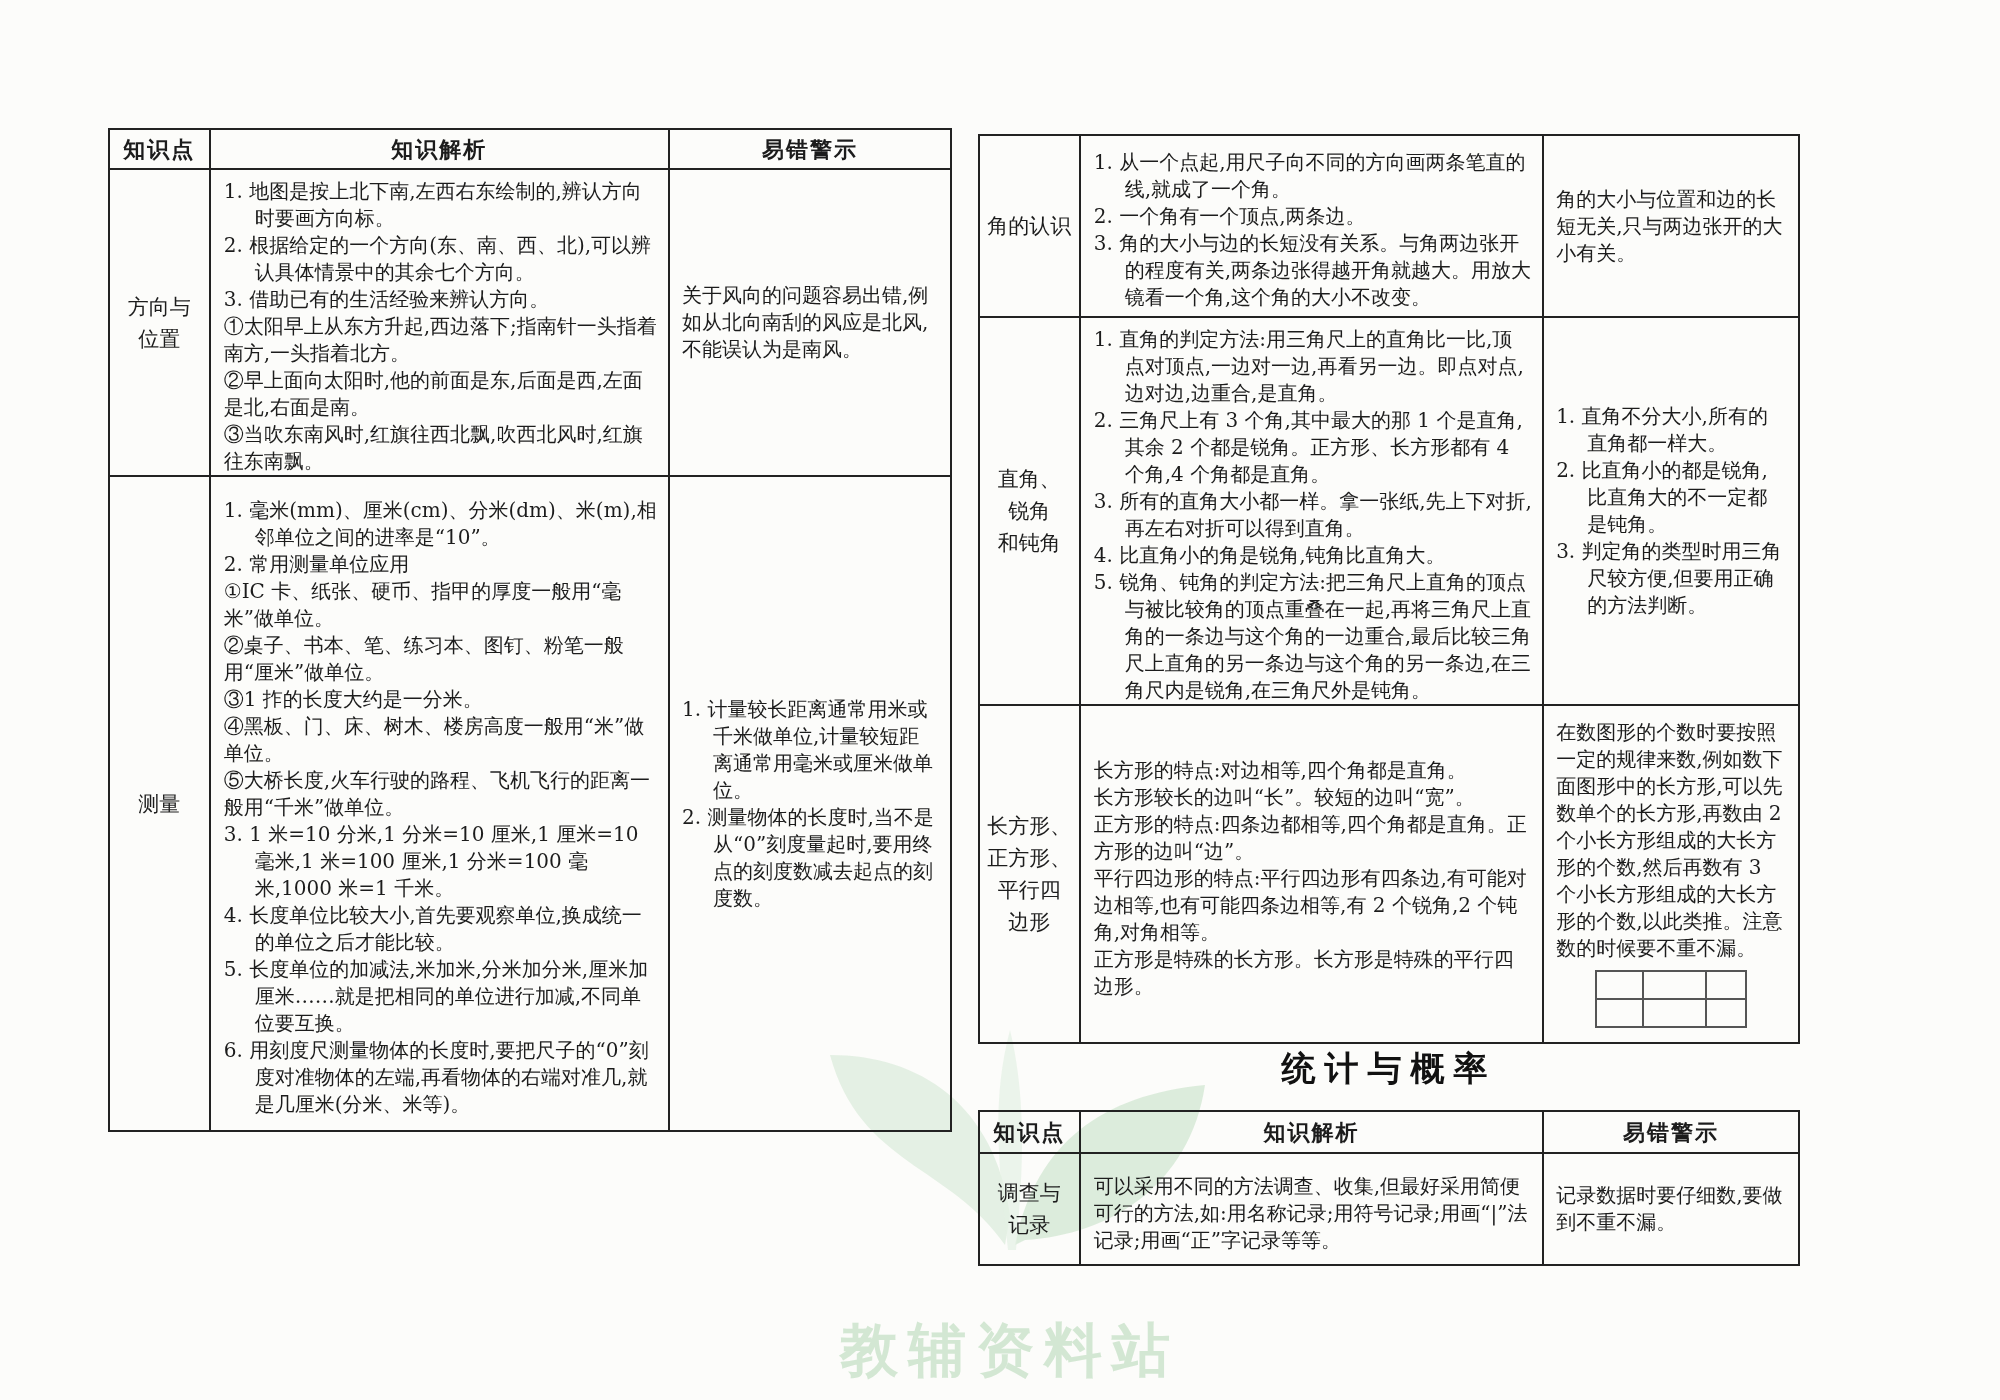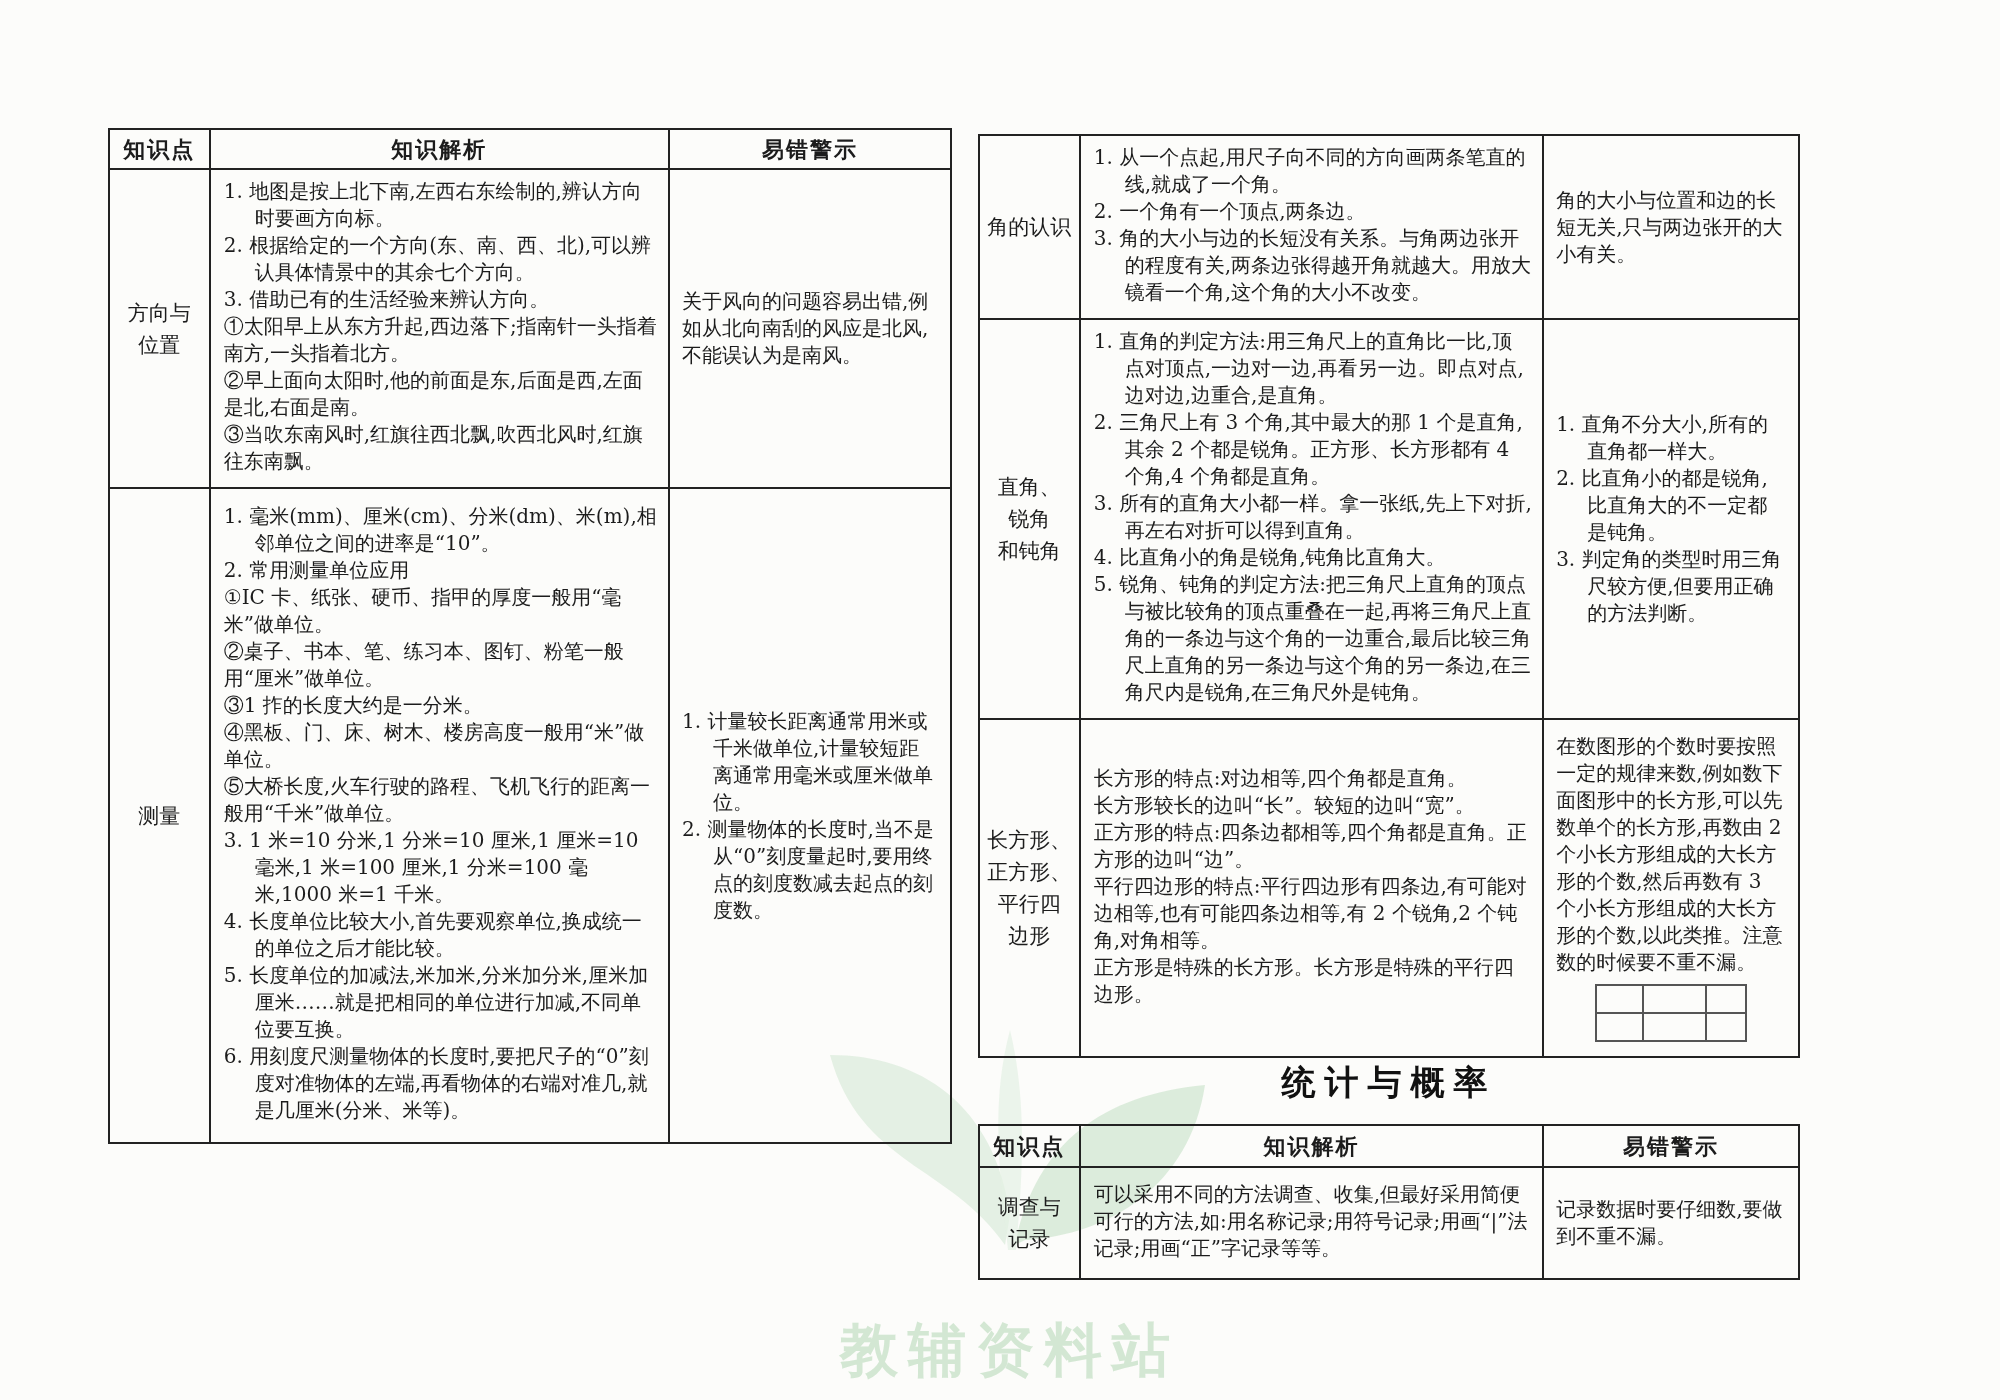--- a/index.html
+++ b/index.html
@@ -50,21 +50,21 @@
   .left-col col.c-warning  { width:280px; }
 
   td.head {
     height:40px; text-align:center; font-weight:bold; font-size:22px;
     font-family:"Liberation Sans","DejaVu Sans",sans-serif; letter-spacing:2px;
   }
   td.topic {
     text-align:center; white-space:pre-line; font-size:21px;
     line-height:32px; padding:4px 2px;
   }
-  td.analysis { padding:8px 10px 12px 13px;margin-top:33px; }
+  td.analysis { padding:8px 10px 0 13px;margin-top:33px; }
   td.warning  { padding:8px 12px; }
 
   td.analysis p, td.warning p { margin:0; }
   p.n { padding-left:1.55em; text-indent:-1.55em; } 
   p.c { margin-left:1.05em; }                        
 
   
   tr.h330 td { height:262px; }
   tr.h655 td { height:655px; }
   tr.h182 td { height:182px; }

